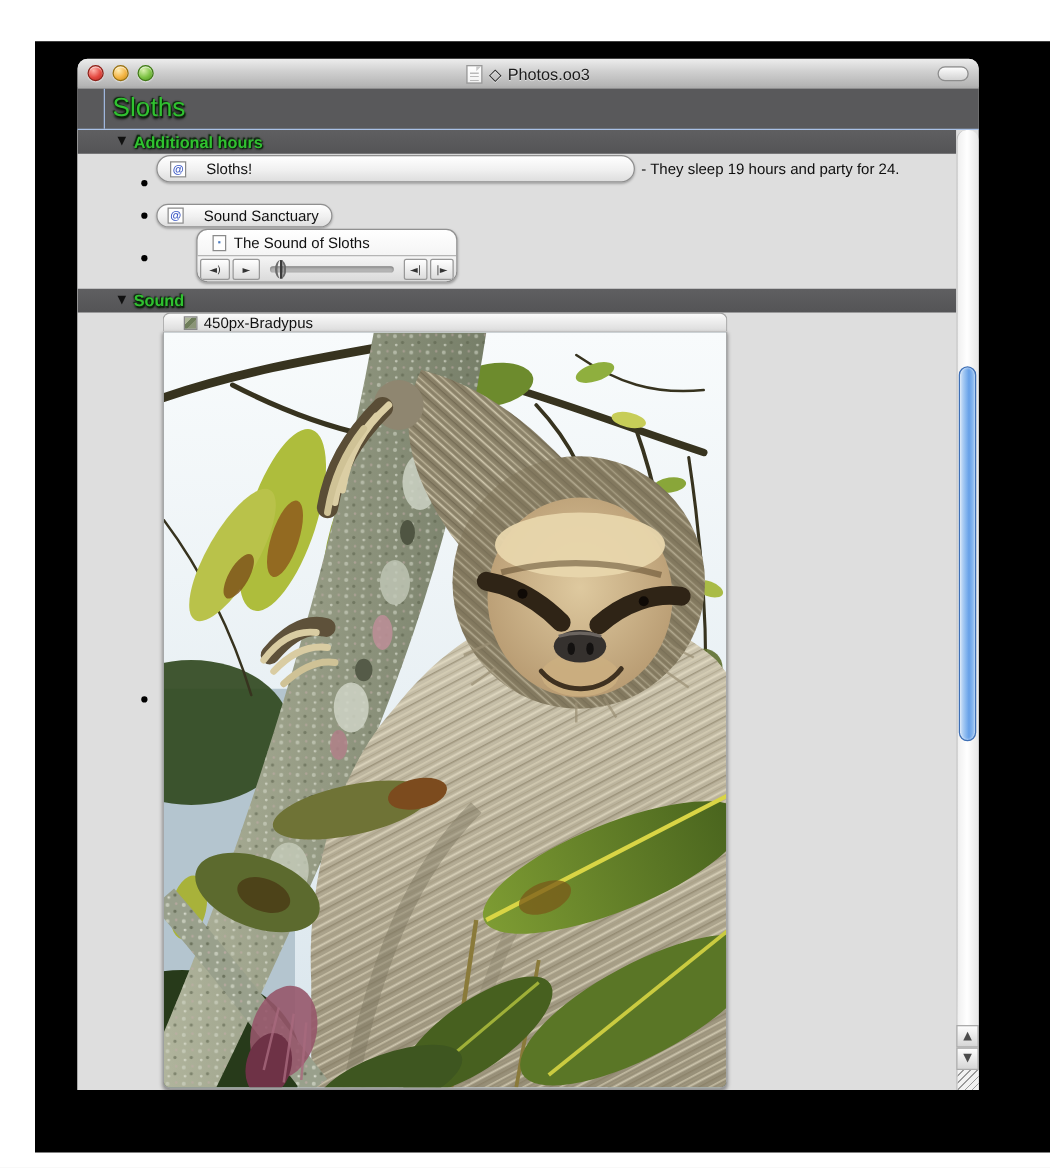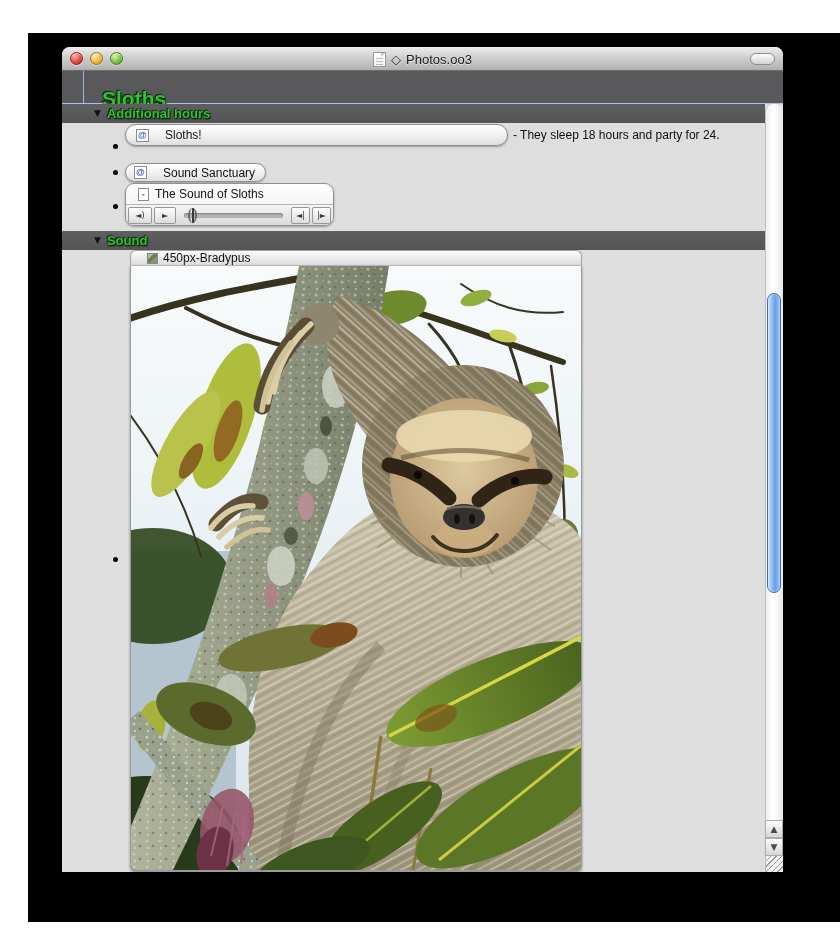--- a/index.html
+++ b/index.html
@@ -27,21 +27,21 @@
             border-bottom:4px solid transparent;}
   .doc-icon::after{content:"";position:absolute;left:2px;right:2px;top:5px;height:7px;
             background:repeating-linear-gradient(#B9B9B9 0 1px,transparent 1px 3px);}
   .toolbar-pill{position:absolute;right:8px;top:6px;width:25px;height:12px;border-radius:7px;
             background:linear-gradient(#FDFDFD,#D2D2D2);border:1px solid #8D8D8D;box-sizing:border-box;}
 
   
   .doc-header{position:absolute;left:0;top:24px;width:100%;height:33px;background:#59595B;
               border-bottom:1px solid #A9C1E6;box-sizing:border-box;}
   .col-line{position:absolute;left:21px;top:0;bottom:0;width:1px;background:#9FB6DD;}
-  .doc-header h1{margin:12px;padding:4px 0 0 28px;font-size:21px;font-weight:bold;color:#30C230;
+  .doc-header h1{margin:0;padding:4px 0 0 28px;font-size:21px;font-weight:normal;color:#30C230;
               text-shadow:-1px -1px 1px #062106,1px 1px 1px #062106,0 2px 2px rgba(0,0,0,.7);}
 
   
   .content{position:absolute;left:0;top:57px;width:703px;height:768px;background:#DEDEDE;overflow:hidden;}
   .band{position:absolute;left:0;width:703px;height:19px;background:linear-gradient(#5F5F61,#545456);
         display:flex;align-items:center;}
   .band .tri{margin-left:32px;font-family:"DejaVu Sans",sans-serif;font-size:9px;color:#111;line-height:19px;}
   .band .band-label{margin-left:6px;font-size:13px;font-weight:bold;color:#30C230;
         text-shadow:-1px -1px 1px #062106,1px 1px 1px #062106,0 1px 2px rgba(0,0,0,.8);}
   .bullet{position:absolute;width:5px;height:5px;border-radius:50%;background:#000;}
@@ -51,21 +51,21 @@
         box-shadow:0 1px 2px rgba(0,0,0,.3);}
   .pill .at-icon{width:13px;height:13px;margin-left:10px;background:#FFF;border:1px solid #8A8A8A;
         box-sizing:border-box;font-size:9px;line-height:11px;text-align:center;color:#3A57C4;font-weight:bold;}
   .pill .pill-label{margin-left:16px;font-size:12px;color:#111;}
   .note-text{position:absolute;font-size:12px;color:#0E0E0E;}
   .url-box{position:absolute;height:20px;background:#FFF;border:1px solid #7F7F7F;border-radius:3px;
         box-sizing:border-box;font-size:12px;color:#111;line-height:18px;padding-left:7px;white-space:nowrap;}
 
   
   .audio{position:absolute;border:1px solid #909090;border-radius:9px;box-sizing:border-box;
-         background:linear-gradient(#FFFFFF,#EAEAEA);overflow:hidden;box-shadow:0 1px 2px rgba(0,0,0,.3);}
+         background:linear-gradient(#FFFFFF,#EAEAEA);overflow:hidden;box-shadow:0 1px 2px rgba(0,0,0,.3);margin-left:32px;}
   .audio-label-row{height:20px;display:flex;align-items:center;}
   .audio-doc-icon{width:11px;height:13px;margin-left:12px;background:#FFF;border:1px solid #8A8A8A;
          box-sizing:border-box;text-align:center;font-size:7px;line-height:11px;color:#4A7ABF;}
   .audio-title{margin-left:6px;font-size:12px;color:#111;}
   .audio-controls{height:21px;border-top:1px solid #B5B5B5;background:linear-gradient(#F5F5F5,#D9D9D9);
          display:flex;align-items:center;padding:0 2px;}
   .ctl-btn{height:17px;border:1px solid #989898;background:linear-gradient(#FFF,#DCDCDC);
          border-radius:2px;font-family:"DejaVu Sans",sans-serif;font-size:8px;color:#333;
          display:flex;align-items:center;justify-content:center;box-sizing:border-box;}
   .ctl-vol{width:24px;} .ctl-play{width:22px;margin-left:2px;}
@@ -137,21 +137,21 @@
       <div class="band" style="top:0;">
         <span class="tri">▼</span>
         <span class="band-label">Additional hours</span>
       </div>
 
       <span class="bullet" style="left:51px;top:40px;"></span>
       <div class="pill" style="left:63px;top:20px;width:383px;">
         <span class="at-icon">@</span>
         <span class="pill-label">Sloths!</span>
       </div>
-      <span class="note-text" style="left:451px;top:24px;">- They sleep 18 hours and party for 24.</span>
+      <span class="note-text" style="left:451px;top:24px;">- They sleep 19 hours and party for 24.</span>
 
       <span class="bullet" style="left:51px;top:66px;"></span>
       <div class="pill" style="left:63px;top:59px;width:141px;height:19px;">
         <span class="at-icon" style="margin-left:8px;">@</span>
         <span class="pill-label">Sound Sanctuary</span>
       </div>
 
       <span class="bullet" style="left:51px;top:100px;"></span>
       <div class="audio" style="left:63px;top:79px;width:209px;height:43px;">
         <div class="audio-label-row">

